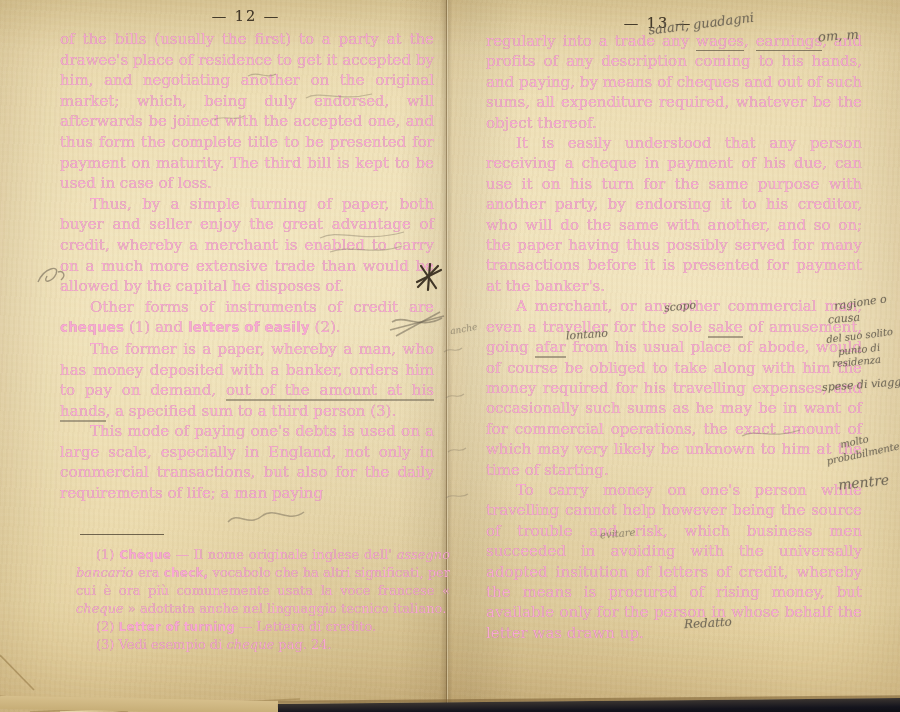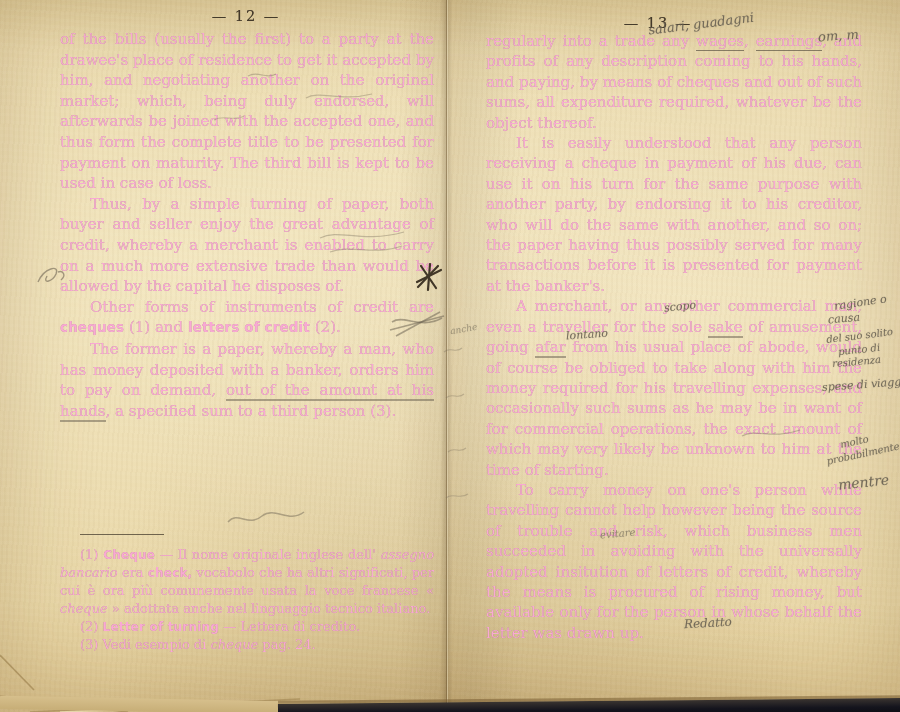--- a/index.html
+++ b/index.html
@@ -67,21 +67,21 @@
   .col p{margin:0;text-indent:30px;}
   .col p.noindent{text-indent:0;}
   #col-left{left:60px;top:29px;width:374px;line-height:20.6px;}
   #col-right{left:486px;top:31px;width:376px;line-height:20.4px;}
   .b{font-family:"DejaVu Sans", sans-serif;font-weight:700;font-size:13.4px;letter-spacing:.2px;margin-top:40px;}
   .i{font-style:italic;}
   .u-pencil{border-bottom:2px solid rgba(112,102,85,.55);}
   .u-print{border-bottom:1.6px solid rgba(92,84,68,.7);}
   
   .fn-rule{position:absolute;left:80px;top:534px;width:84px;height:1px;background:rgba(70,60,45,.75);}
-  #footnotes{left:60px;top:546px;width:374px;font-size:13px;line-height:18px;}
+  #footnotes{left:76px;top:546px;width:374px;font-size:13px;line-height:18px;}
   #footnotes p{text-indent:20px;margin:0;}
   #footnotes .b{font-size:12px;}
   
   .pencil{
     position:absolute;font-family:"DejaVu Serif", serif;font-style:italic;
     color:rgba(98,90,76,.8);font-size:12px;white-space:nowrap;
     text-shadow:0 0 1px rgba(130,122,105,.5);
   }
   .svg-overlay{position:absolute;left:0;top:0;width:900px;height:712px;pointer-events:none;}
 </style>
@@ -91,22 +91,23 @@
 <div class="paper"></div>
 <div class="gutter"></div>
 <div class="crease"></div>
 
 <div class="pg-header" style="left:196px;width:100px;text-align:center;">— 12 —</div>
 <div class="pg-header" style="left:608px;width:100px;text-align:center;margin-top:7px;">— 13 —</div>
 
 <div class="col" id="col-left">
   <p class="noindent">of the bills (usually the first) to a party at the drawee's place of residence to get it accepted by him, and negotiating another on the original market; which, being duly endorsed, will afterwards be joined with the accepted one, and thus form the complete title to be presented for payment on maturity. The third bill is kept to be used in case of loss.</p>
   <p>Thus, by a simple turning of paper, both buyer and seller enjoy the great advantage of credit, whereby a merchant is enabled to carry on a much more extensive trade than would be allowed by the capital he disposes of.</p>
-  <p><span>Other forms of instruments of credit are </span><span class="b">cheques</span><span> (1) and </span><span class="b">letters of credit</span><span> (2).</span></p>
+  <p><span>Other forms of instruments of credit are </span><span class="b">cheques</span><span> (1) and </span><span class="b">letters of easily</span><span> (2).</span></p>
   <p><span>The former is a paper, whereby a man, who has money deposited with a banker, orders him to pay on demand, </span><span class="u-pencil">out of the amount at his hands</span><span>, a specified sum to a third person (3).</span></p>
+  <p>This mode of paying one's debts is used on a large scale, especially in England, not only in commercial transactions, but also for the daily requirements of life; a man paying</p>
 </div>
 
 <div class="fn-rule"></div>
 
 <div class="col" id="footnotes">
   <p><span>(1) </span><span class="b">Cheque</span><span> — Il nome originale inglese dell' </span><span class="i">assegno bancario</span><span> era </span><span class="b">check,</span><span> vocabolo che ha altri significati, per cui è ora più comunemente usata la voce francese « </span><span class="i">cheque</span><span> » adottata anche nel linguaggio tecnico italiano.</span></p>
   <p><span>(2) </span><span class="b">Letter of turning</span><span> — Lettera di credito.</span></p>
   <p><span>(3) Vedi esempio di </span><span class="i">cheque</span><span> pag. 24.</span></p>
 </div>
 

